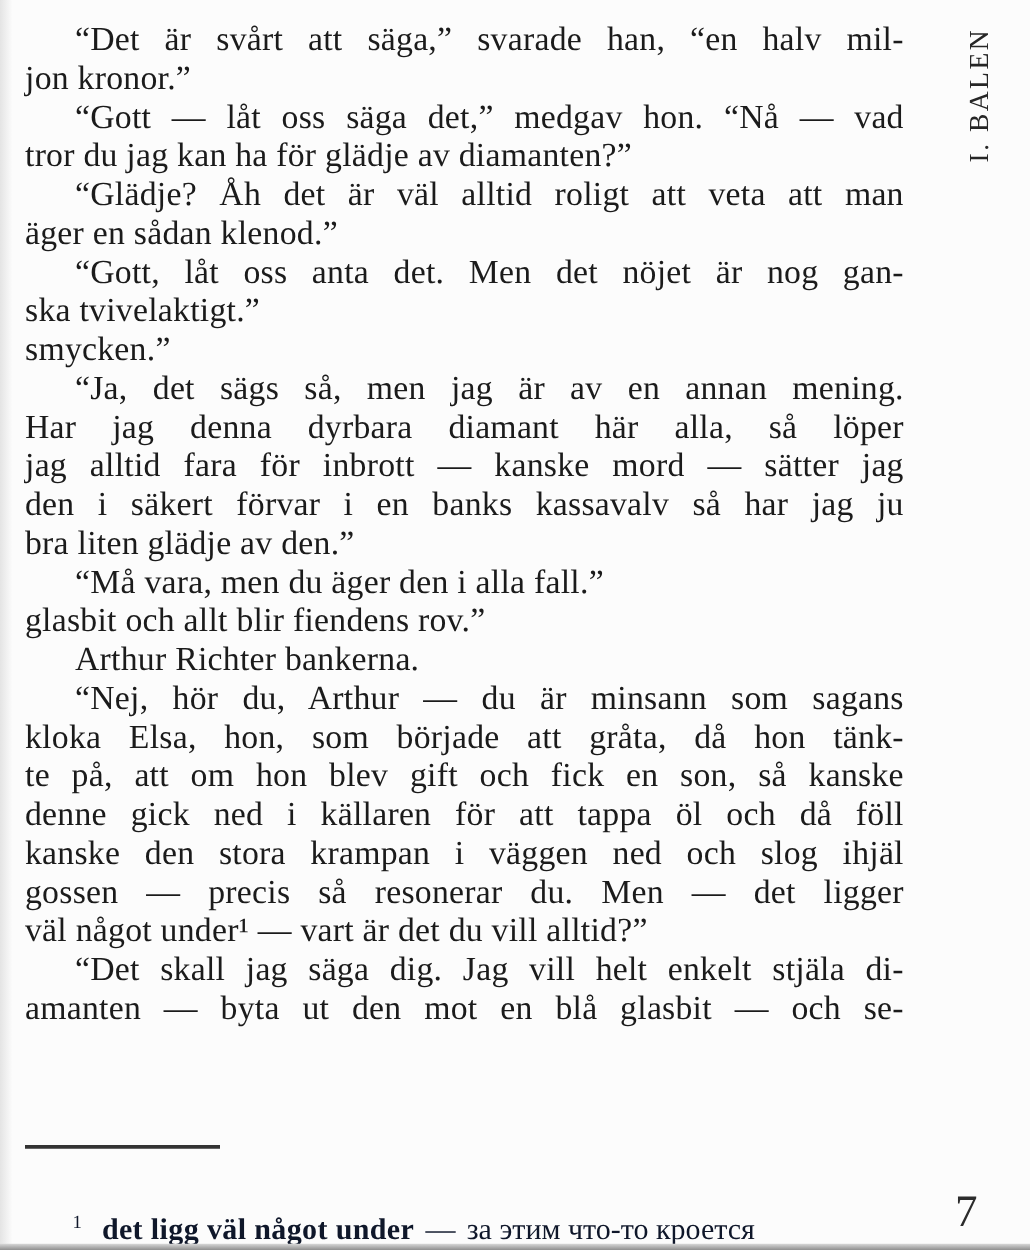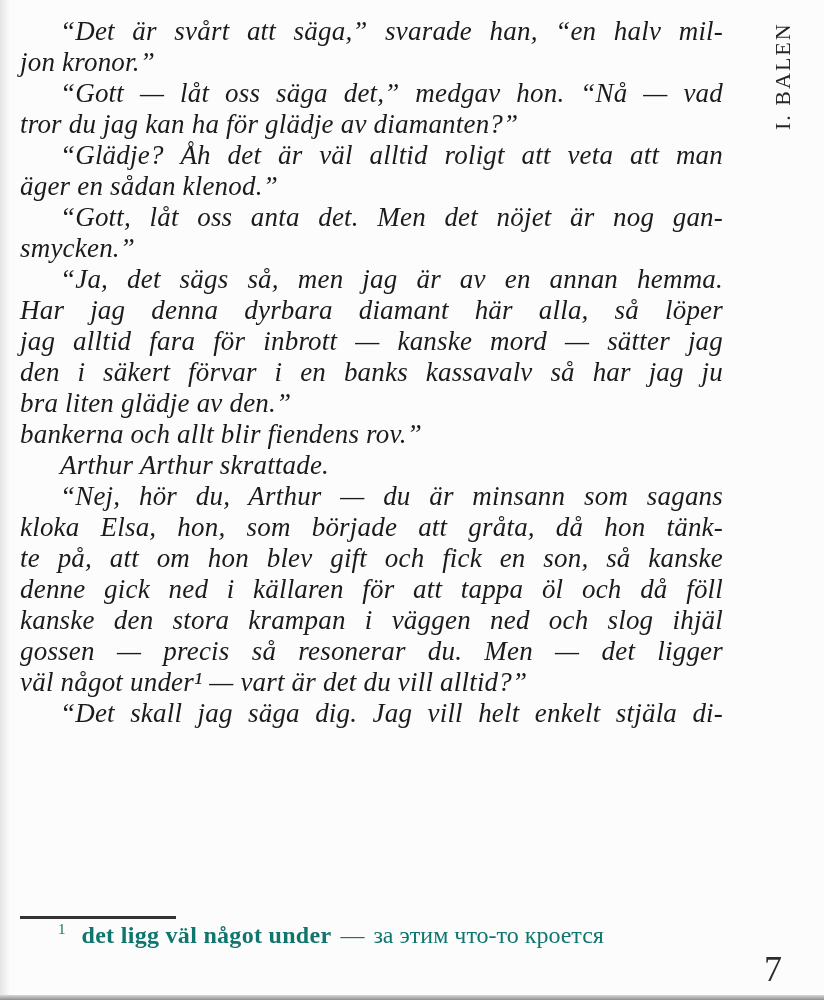--- a/index.html
+++ b/index.html
@@ -23,21 +23,20 @@
   }
   
   .body-text {
     position: absolute;
     left: 20px;
     top: 16px;
     width: 703px;
     font-size: 27px;
     line-height: 31px;
     letter-spacing: 0.2px;
-    font-style: italic;
   }
   .line {
     text-align: justify;
     text-align-last: justify;
     white-space: normal;
   }
   .line.end {
     text-align-last: left;
   }
   .line.indent {
@@ -61,23 +60,23 @@
     position: absolute;
     left: 20px;
     top: 916px;
     width: 156px;
     height: 3px;
     background: #333333;
   }
   .footnote {
     position: absolute;
     left: 58px;
-    top: 922px;
+    top: 971px;
     font-size: 24px;
-    color: #0f766e;
+    color: #0f172a;
     white-space: nowrap;
   }
   .footnote sup {
     font-size: 15px;
     margin-right: 16px;
     vertical-align: 9px;
     line-height: 0;
   }
   .fn-term {
     font-weight: 700;
@@ -117,36 +116,39 @@
   <div class="running-head">I. BALEN</div>
 
   <div class="body-text">
       <div class="line indent">“Det är svårt att säga,” svarade han, “en halv mil-</div>
       <div class="line end">jon kronor.”</div>
       <div class="line indent">“Gott — låt oss säga det,” medgav hon. “Nå — vad</div>
       <div class="line end">tror du jag kan ha för glädje av diamanten?”</div>
       <div class="line indent">“Glädje? Åh det är väl alltid roligt att veta att man</div>
       <div class="line end">äger en sådan klenod.”</div>
       <div class="line indent">“Gott, låt oss anta det. Men det nöjet är nog gan-</div>
+      <div class="line end">ska tvivelaktigt.”</div>
       <div class="line end">smycken.”</div>
-      <div class="line indent">“Ja, det sägs så, men jag är av en annan hemma.</div>
+      <div class="line indent">“Ja, det sägs så, men jag är av en annan mening.</div>
       <div class="line">Har jag denna dyrbara diamant här alla, så löper</div>
       <div class="line">jag alltid fara för inbrott — kanske mord — sätter jag</div>
       <div class="line">den i säkert förvar i en banks kassavalv så har jag ju</div>
       <div class="line end">bra liten glädje av den.”</div>
-      <div class="line end">bankerna och allt blir fiendens rov.”</div>
-      <div class="line indent end">Arthur Arthur skrattade.</div>
+      <div class="line indent end">“Må vara, men du äger den i alla fall.”</div>
+      <div class="line end">glasbit och allt blir fiendens rov.”</div>
+      <div class="line indent end">Arthur Richter bankerna.</div>
       <div class="line indent">“Nej, hör du, Arthur — du är minsann som sagans</div>
       <div class="line">kloka Elsa, hon, som började att gråta, då hon tänk-</div>
       <div class="line">te på, att om hon blev gift och fick en son, så kanske</div>
       <div class="line">denne gick ned i källaren för att tappa öl och då föll</div>
       <div class="line">kanske den stora krampan i väggen ned och slog ihjäl</div>
       <div class="line">gossen — precis så resonerar du. Men — det ligger</div>
       <div class="line end">väl något under¹ — vart är det du vill alltid?”</div>
       <div class="line indent">“Det skall jag säga dig. Jag vill helt enkelt stjäla di-</div>
+      <div class="line">amanten — byta ut den mot en blå glasbit — och se-</div>
     </div>
 
   <div class="footnote-rule"></div>
 
   <div class="footnote">
     <sup>1</sup><span class="fn-term">det ligg väl något under</span><span class="fn-dash">—</span><span class="fn-translation">за этим что-то кроется</span>
   </div>
 
   <div class="page-number">7</div>
 

